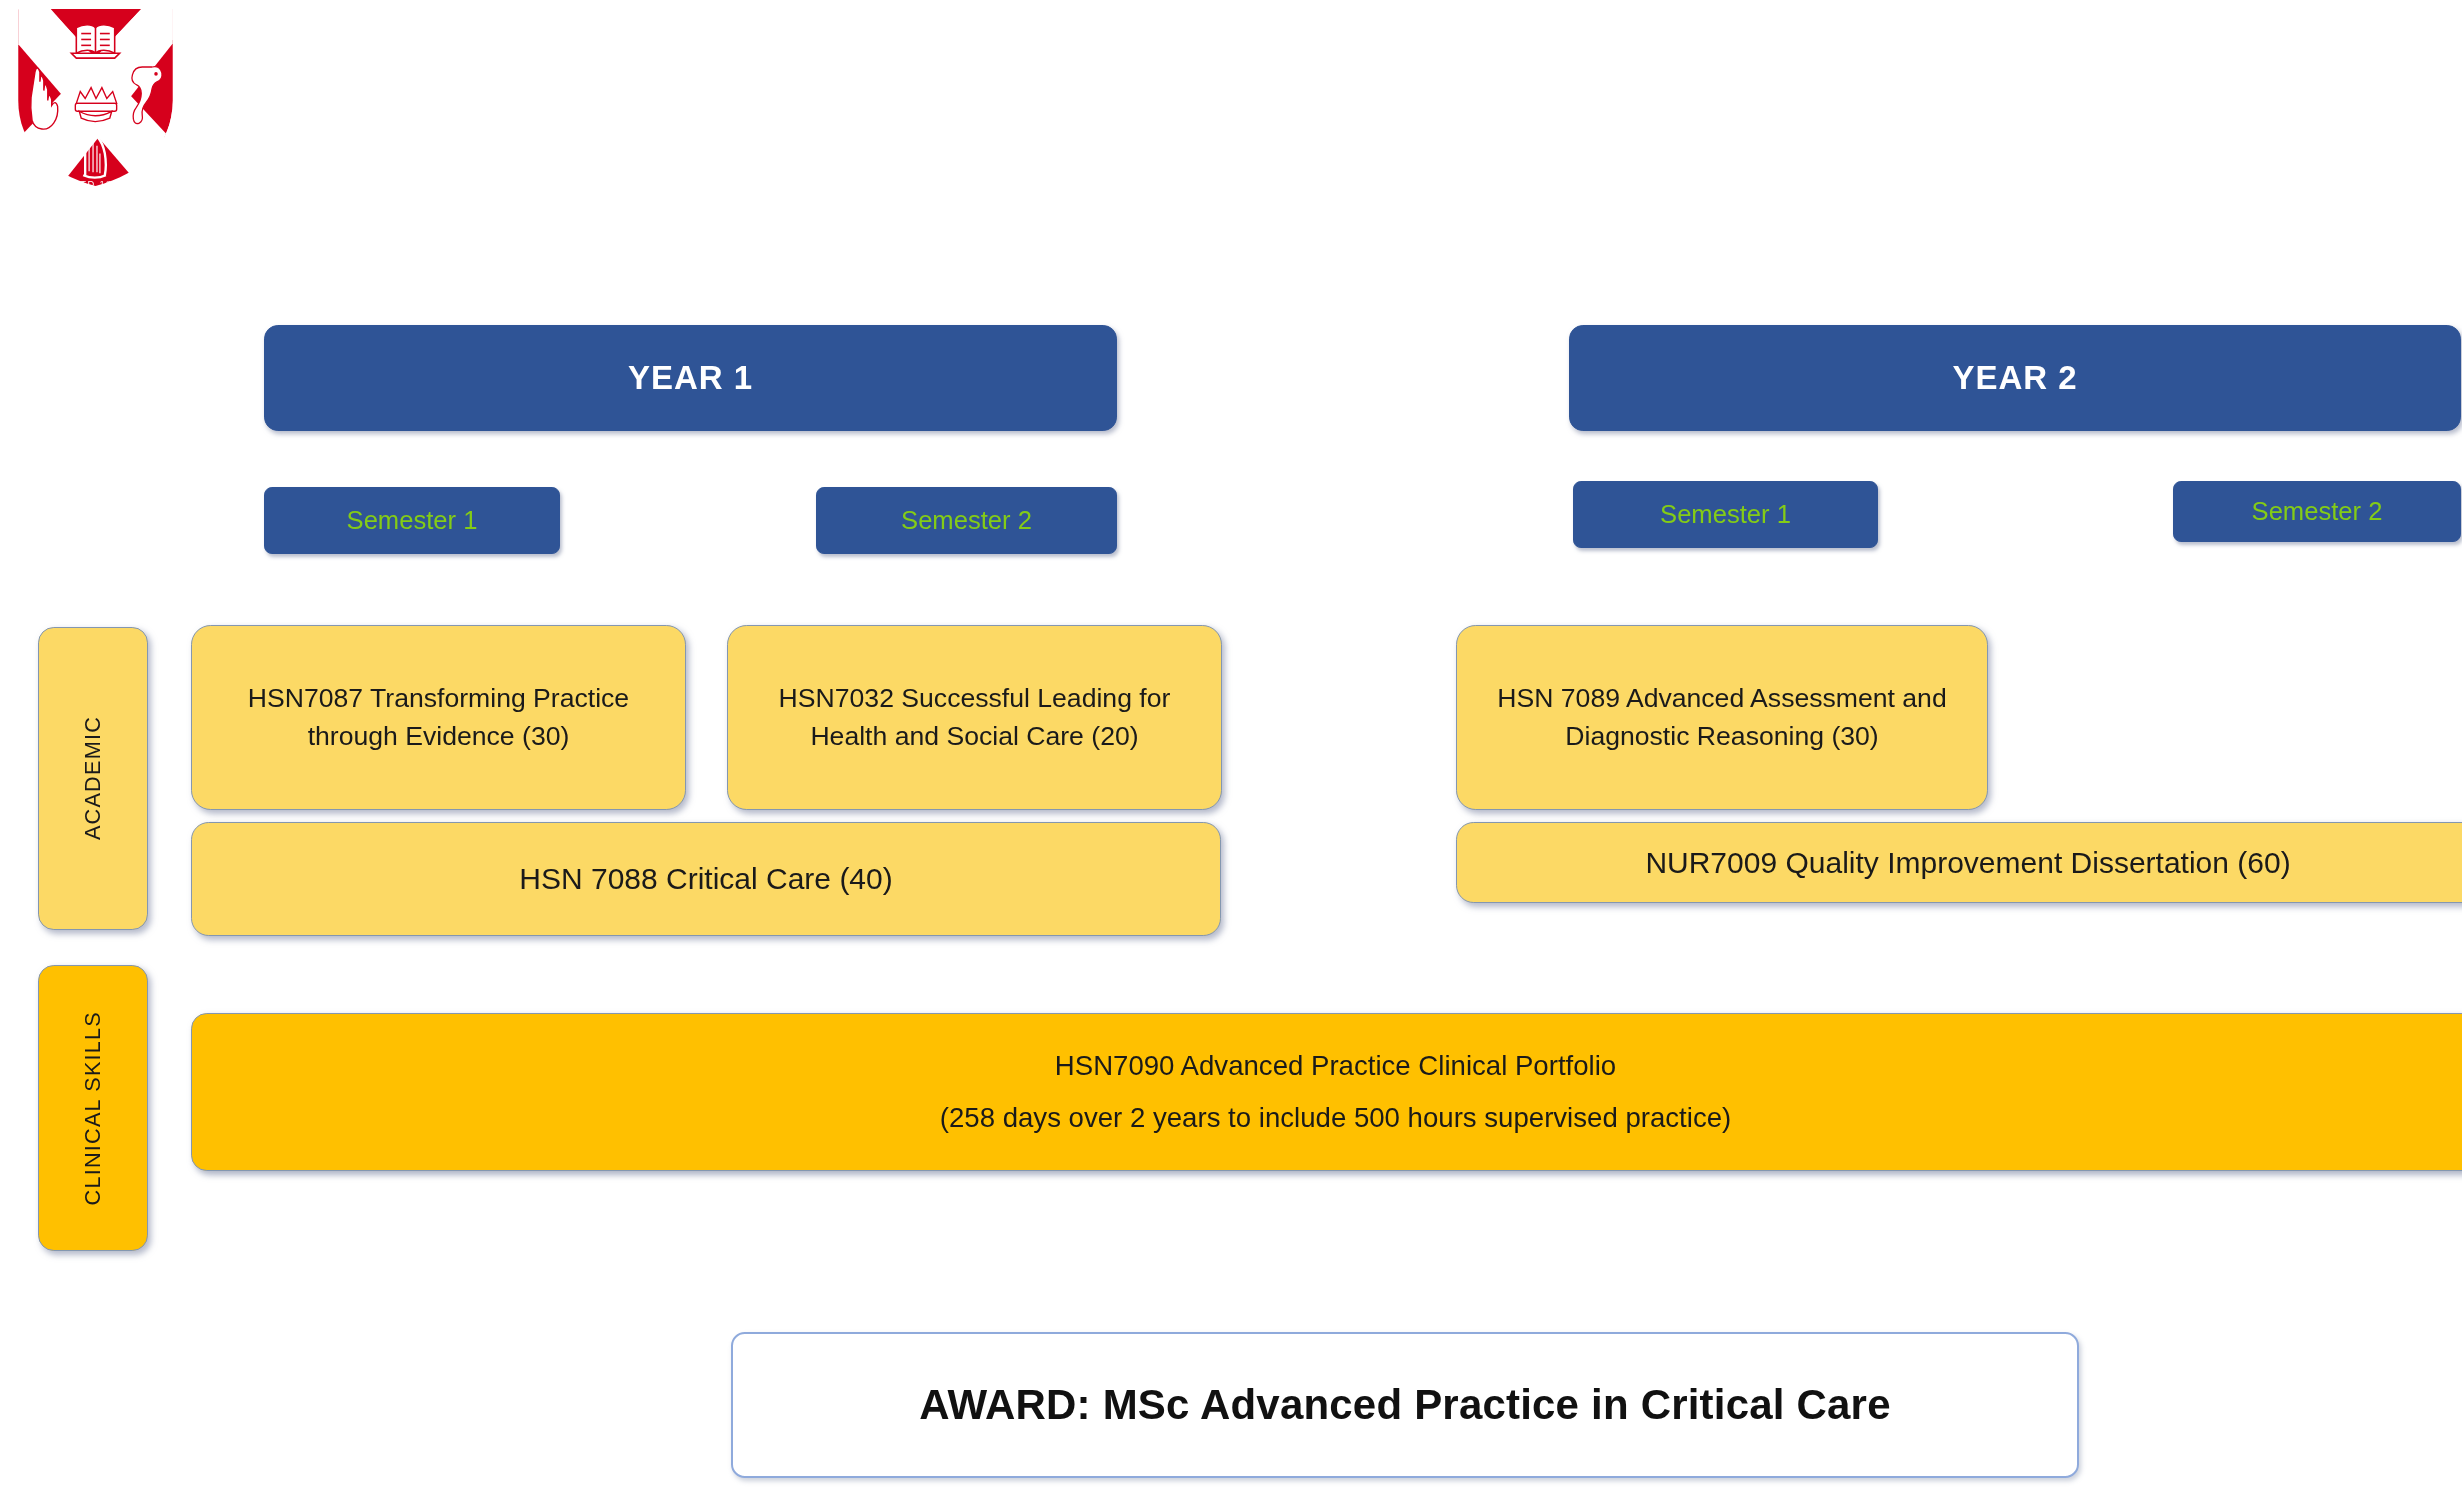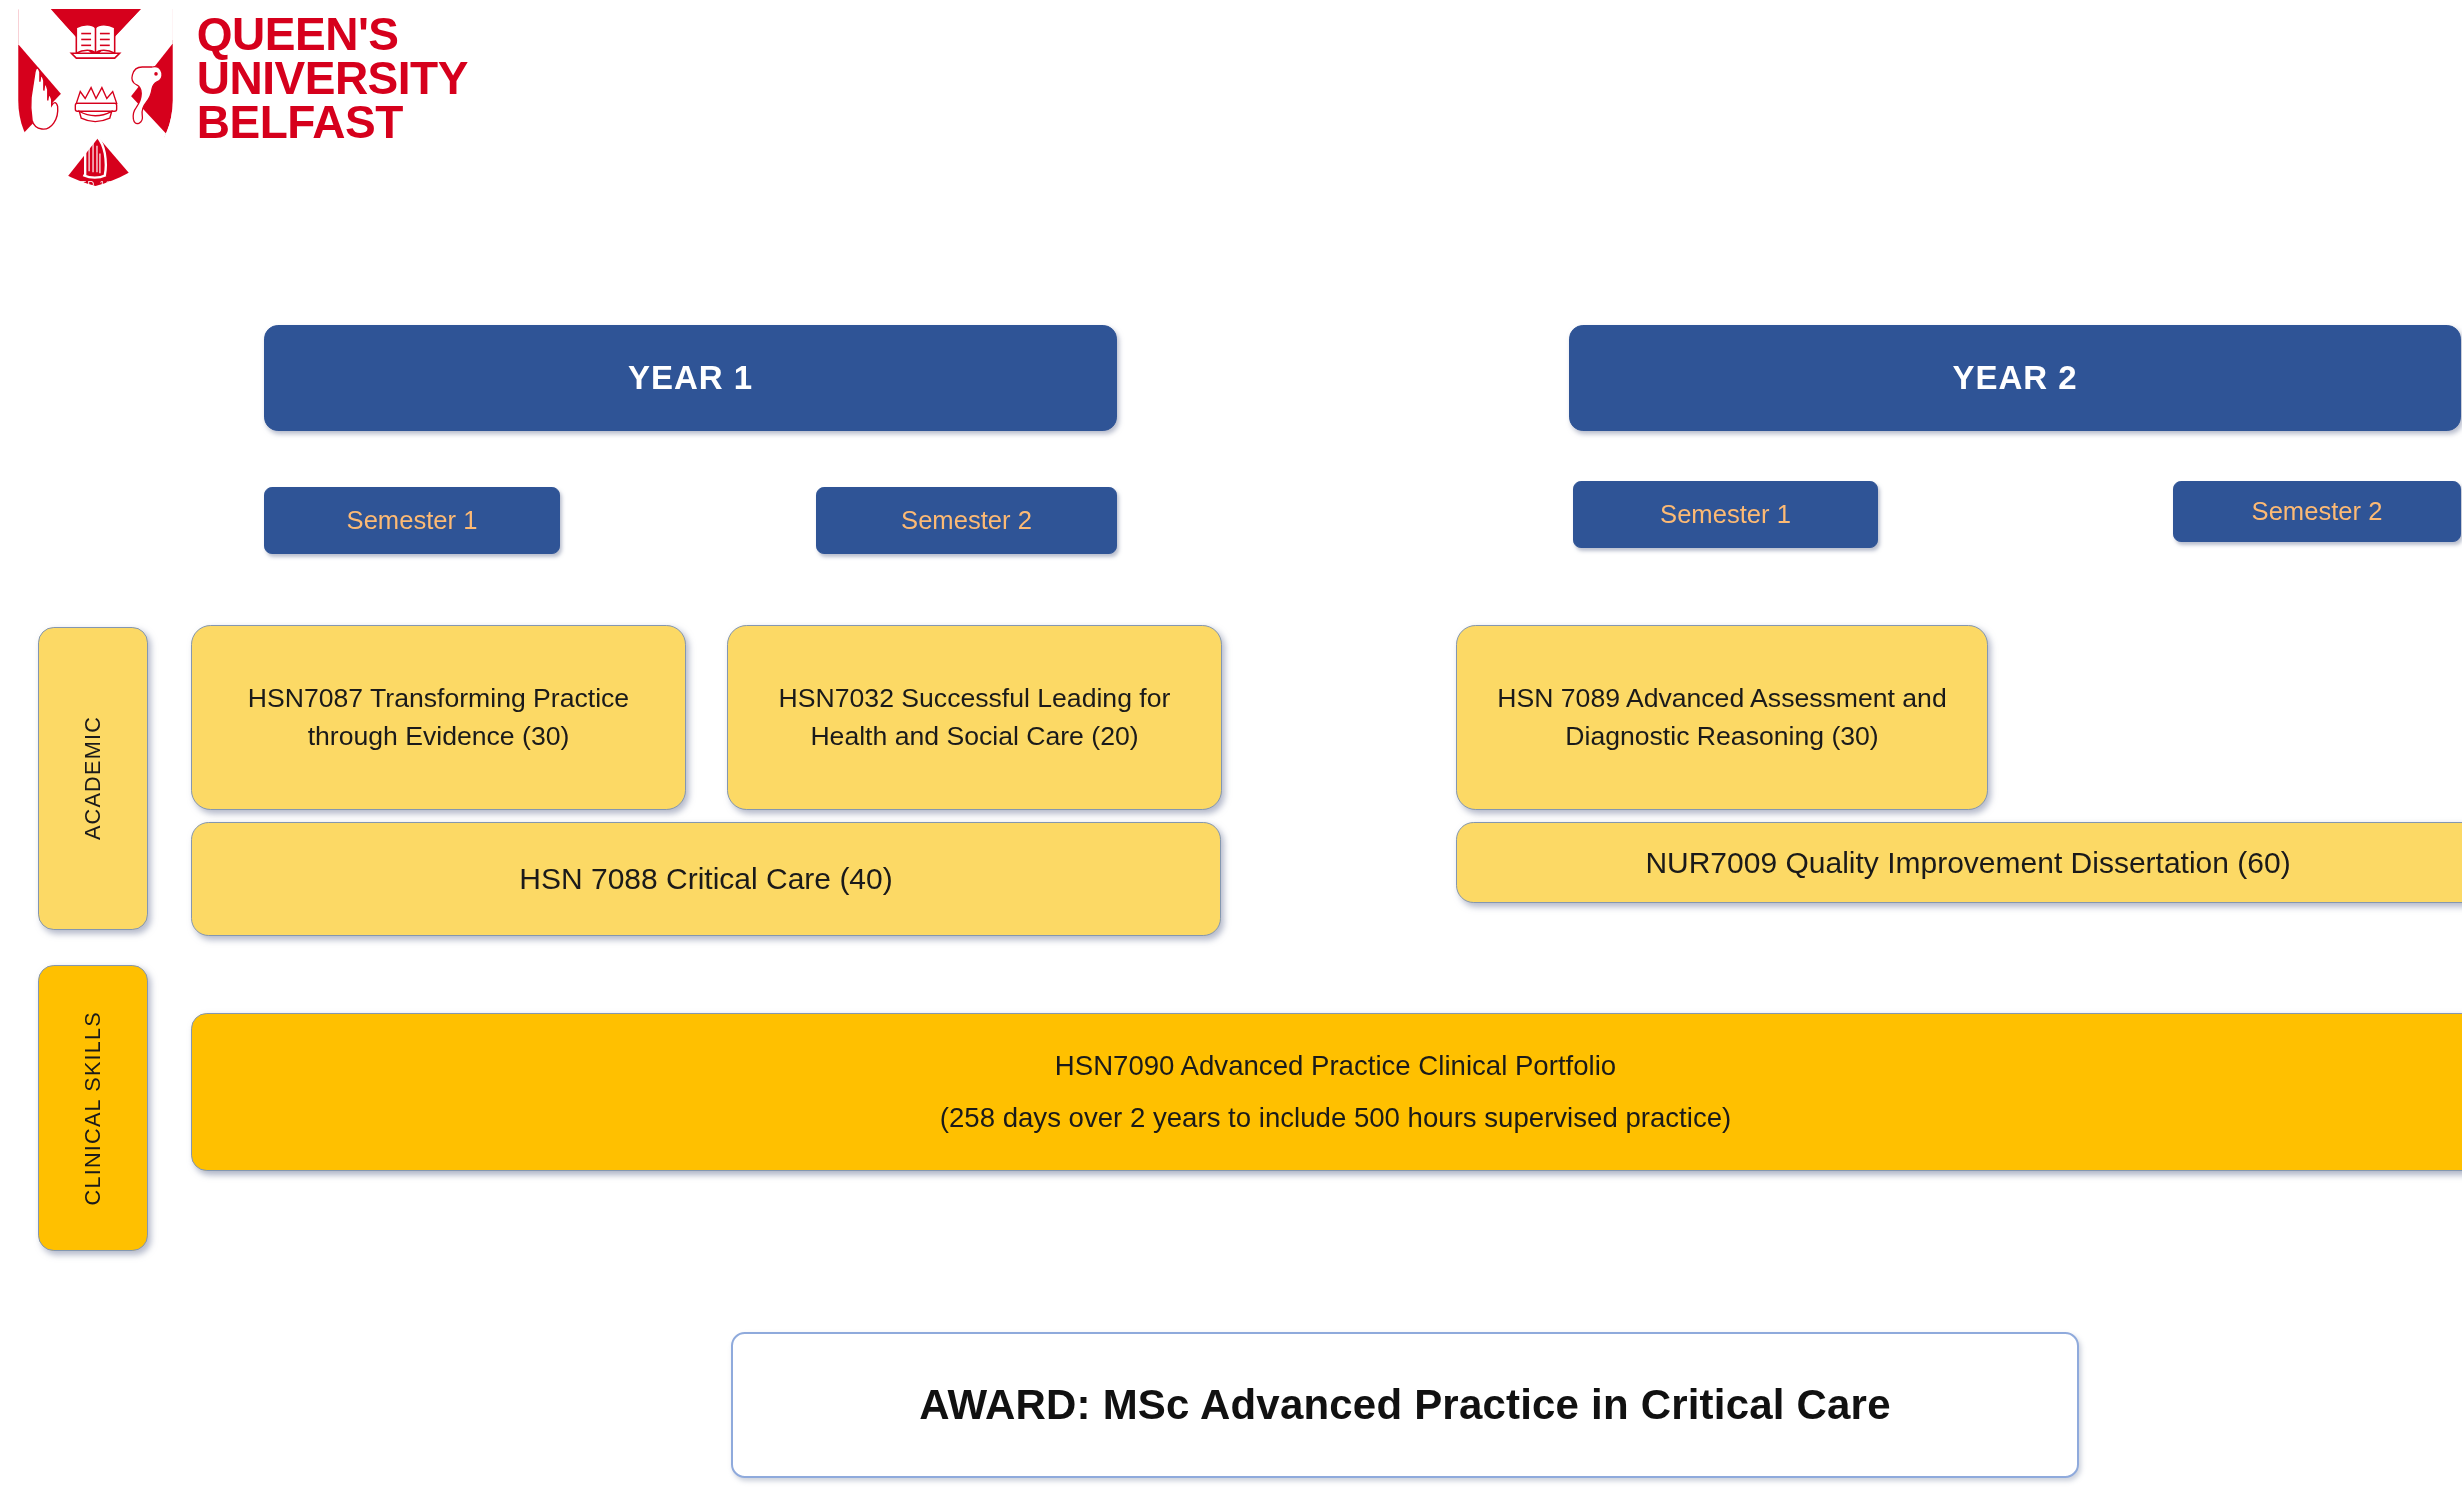--- a/index.html
+++ b/index.html
@@ -63,21 +63,21 @@
     font-weight: bold;
     font-size: 33px;
     letter-spacing: 1px;
     box-shadow: 2px 3px 4.9px rgba(120,130,160,0.55);
   }
 
   .sem-bar {
     background: #2F5496;
     border: 1px solid #2F5496;
     border-radius: 7.9px;
-    color: #fdba74;
+    color: #84cc16;
     font-size: 25.6px;
     box-shadow: 2px 3px 3.9px rgba(120,130,160,0.5);
   }
 
   .module {
     background: #FCD965;
     border: 1.5px solid #8497B0;
     border-radius: 19.7px;
     color: #1a1a1a;
     font-size: 26.6px;
@@ -180,25 +180,20 @@
       <path d="M70 172 q12 5 23 0"></path>
       <path d="M76 132 v36" stroke-width="1.2"></path>
       <path d="M80 136 v33" stroke-width="1.2"></path>
       <path d="M84 142 v27" stroke-width="1.2"></path>
       <path d="M87 150 v20" stroke-width="1.2"></path>
     </g>
 
     <text x="82.5" y="184" fill="#ffffff" font-family="Liberation Sans, sans-serif" font-size="9.5" letter-spacing="1.4" text-anchor="middle">ESTD 1845</text>
   </svg>
 
-  <div id="wordmark">
-    <span class="wm-line">QUEEN'S</span>
-    <span class="wm-line">UNIVERSITY</span>
-    <span class="wm-line">BELFAST</span>
-  </div>
 </div>
 
 <div class="box year-bar" style="left:238px; top:325px; width:853px; height:106px;">
   <span>YEAR 1</span>
 </div>
 
 <div class="box sem-bar" style="left:238px; top:487px; width:296px; height:67px;">
   <span>Semester 1</span>
 </div>
 

